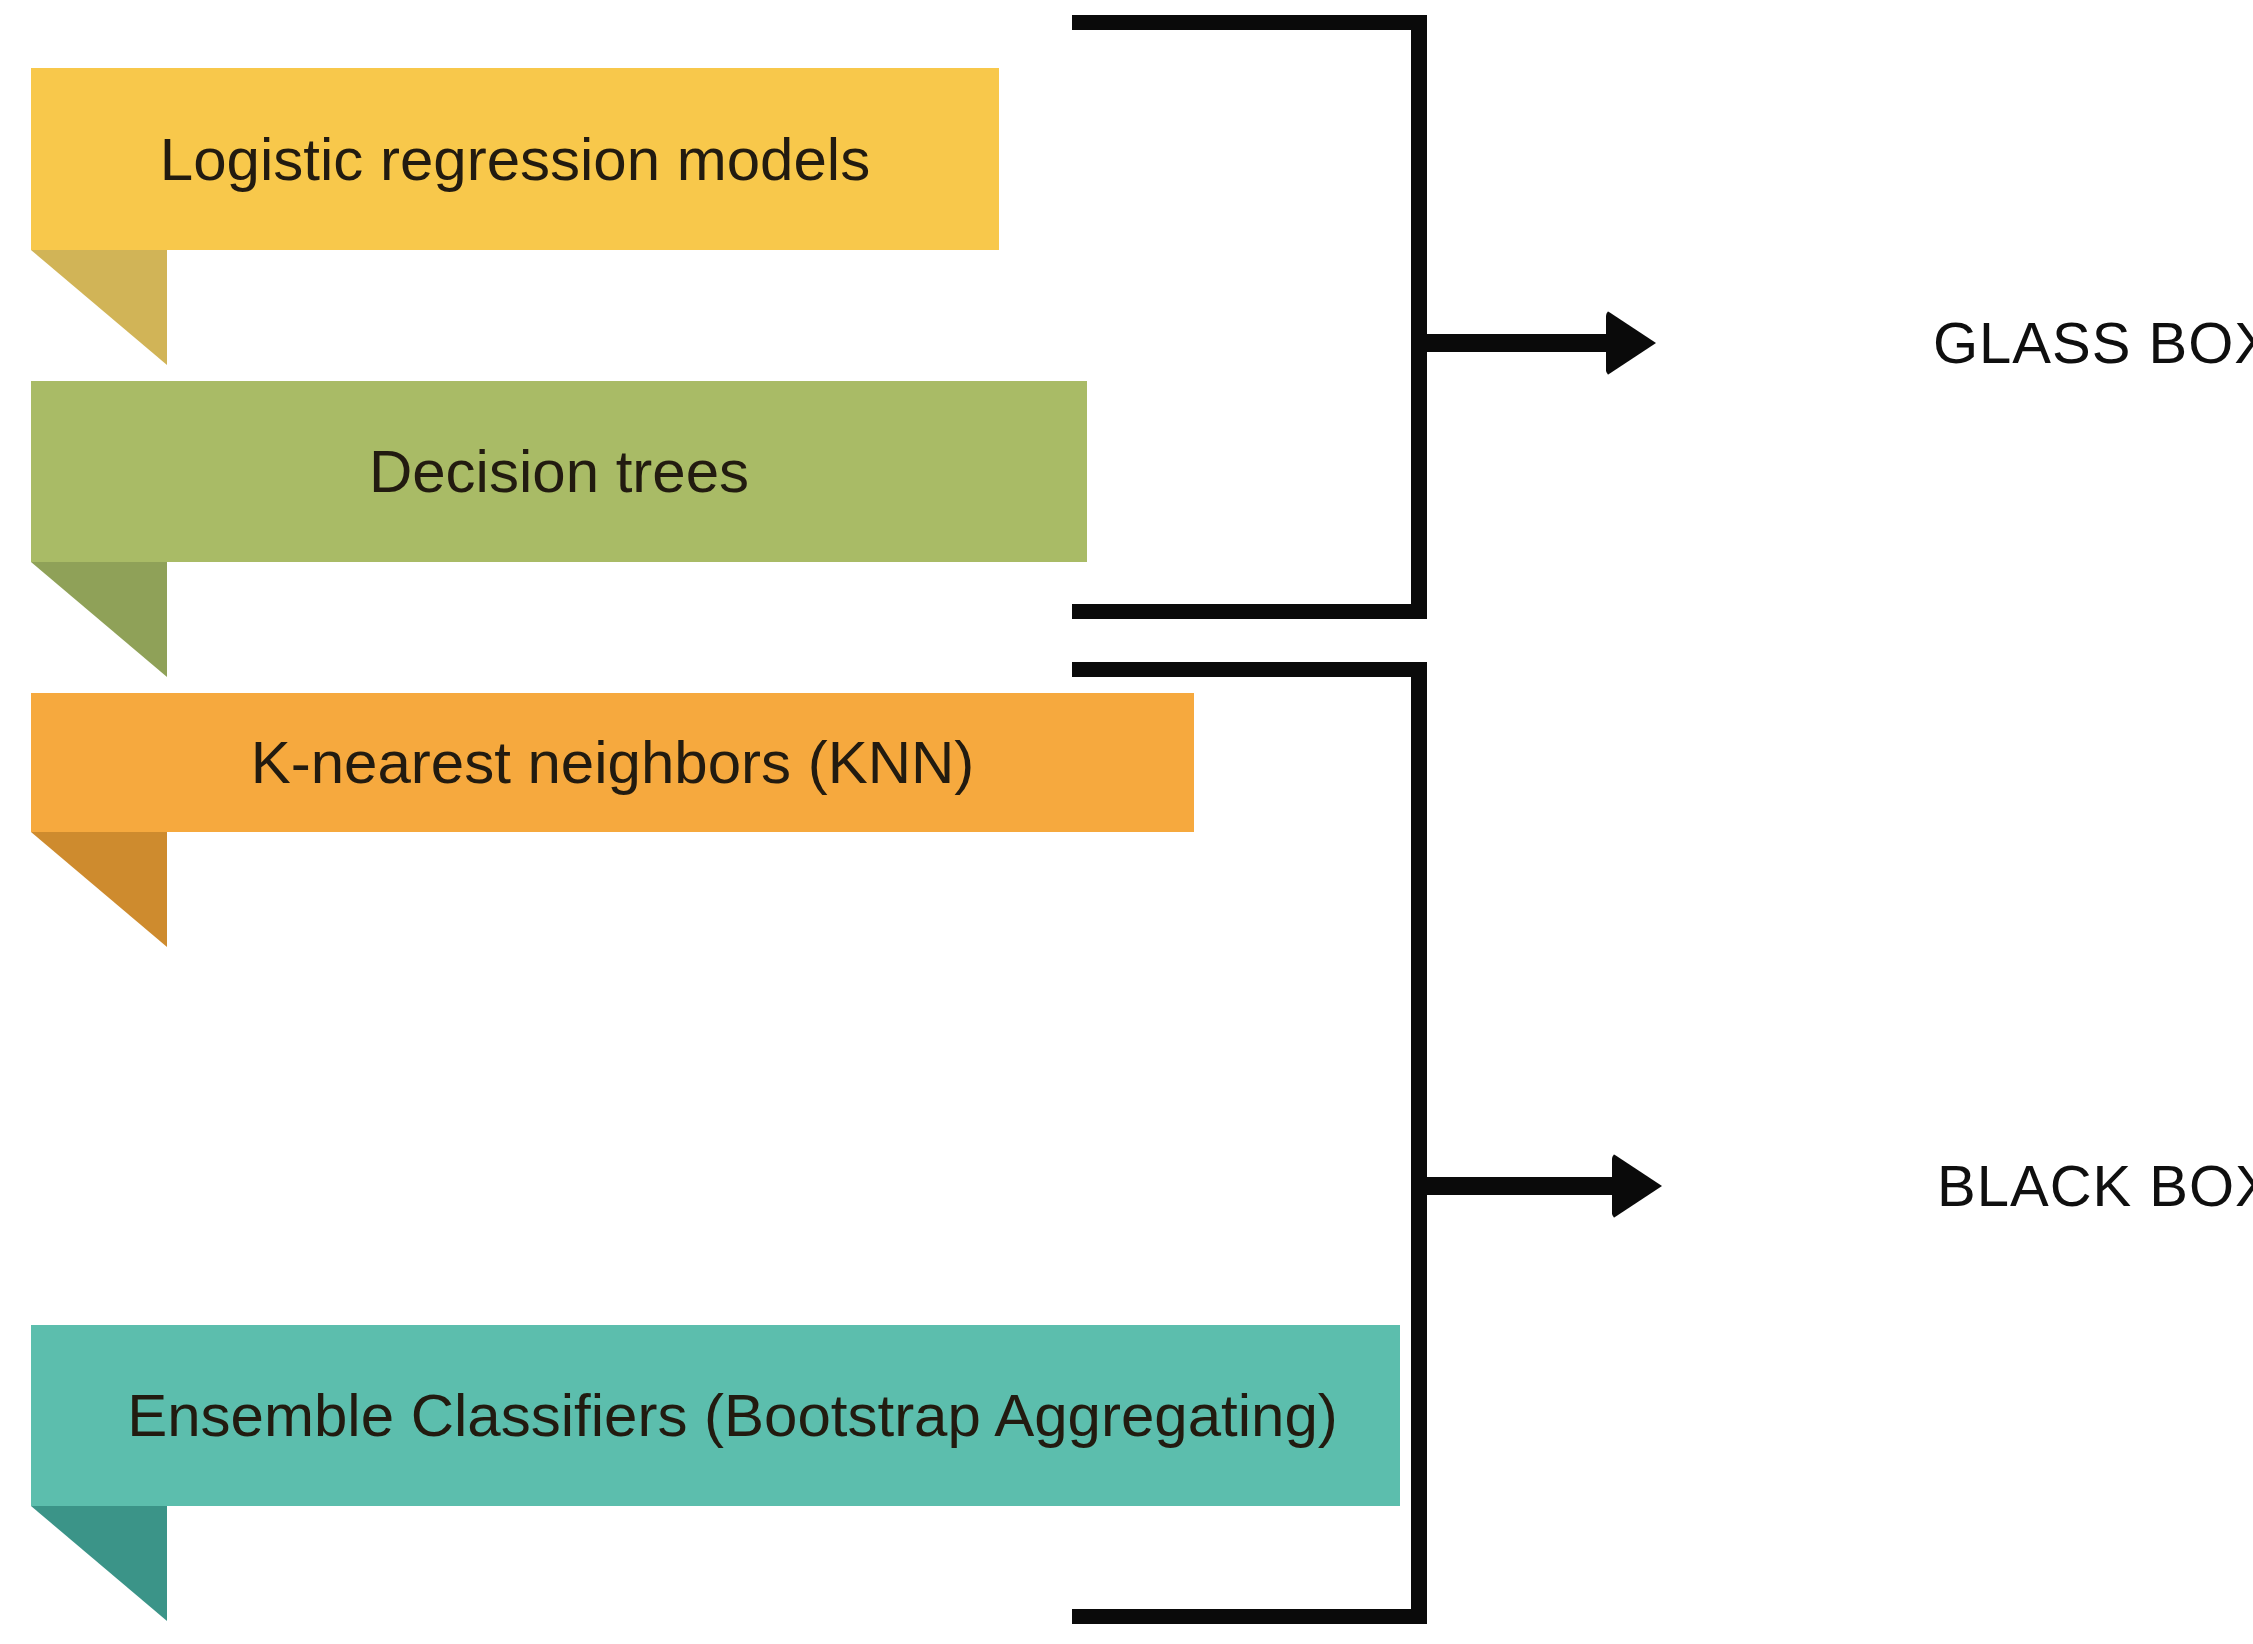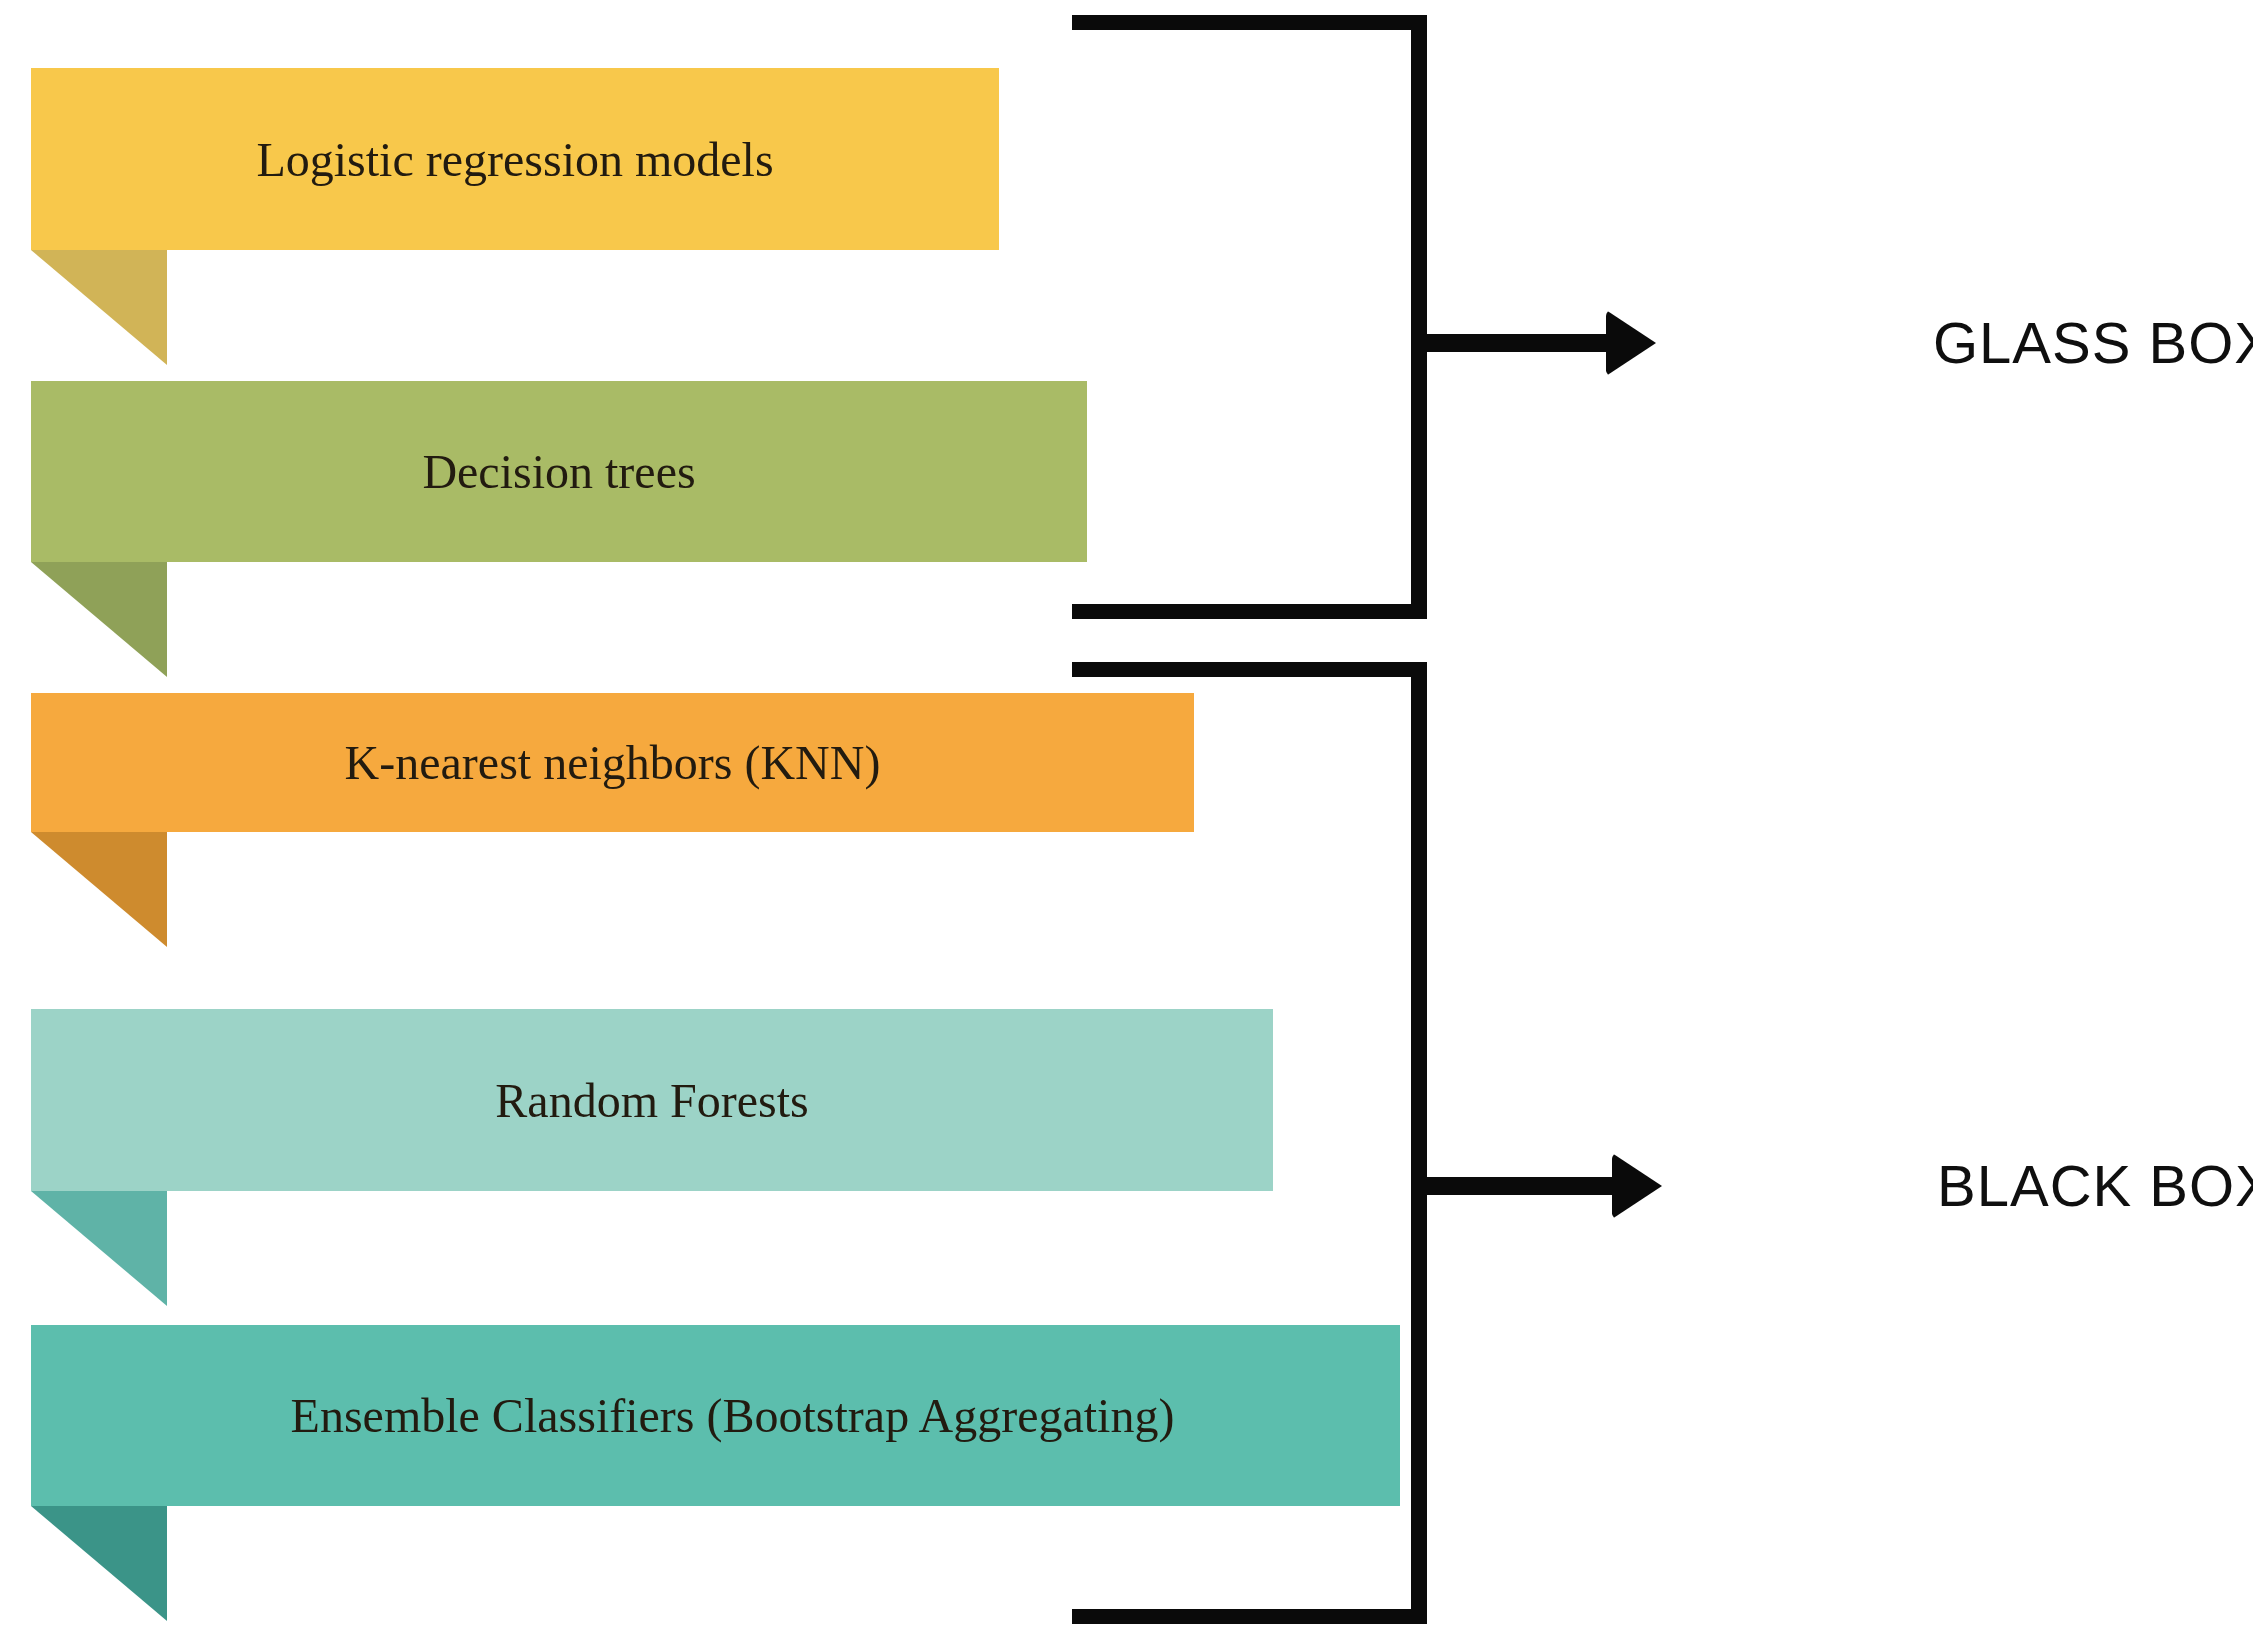--- a/index.html
+++ b/index.html
@@ -11,25 +11,24 @@
     overflow:hidden;
   }
   
   .ribbon{
     position:absolute;
     left:31px;
     display:flex;align-items:center;justify-content:center;
     background:var(--main,#ccc);
   }
   .ribbon-label{
-    font-size:48px;
+    font-size:60px;
     color:#221b10;
     white-space:nowrap;
     letter-spacing:0px;
-    font-family:Liberation Serif, serif;
   }
   .fold{
     position:absolute;
     left:0;top:100%;
     width:136px;height:115px;
     background:var(--fold,#999);
     clip-path:polygon(0 0,100% 0,100% 100%);
   }
   
   .bracket{
@@ -84,24 +83,20 @@
   <div class="ribbon" style="top: 381px; width: 1056px; height: 181px; text-align: right; --main: #A9BB66;">
     <span class="ribbon-label">Decision trees</span>
     <div class="fold" style="--fold: #8FA158;"></div>
   </div>
 
   <div class="ribbon" style="top: 693px; width: 1163px; height: 139px; --main: #F6A93E;">
     <span class="ribbon-label">K-nearest neighbors (KNN)</span>
     <div class="fold" style="--fold: #CE8B2E;"></div>
   </div>
 
-  <div class="ribbon" style="top: 1009px; width: 1242px; height: 182px; --main: #9CD3C7;">
-    <span class="ribbon-label">Random Forests</span>
-    <div class="fold" style="--fold: #5FB3A7;"></div>
-  </div>
 
   <div class="ribbon" style="top: 1325px; width: 1335px; height: 181px; padding-left: 34px; --main: #5CBEAD;">
     <span class="ribbon-label">Ensemble Classifiers (Bootstrap Aggregating)</span>
     <div class="fold" style="--fold: #3B9488;"></div>
   </div>
 
   <div class="bracket bracket-1"></div>
   <div class="arrow">
     <div class="arrow-shaft shaft-1"></div>
     <div class="arrow-head head-1"></div>

